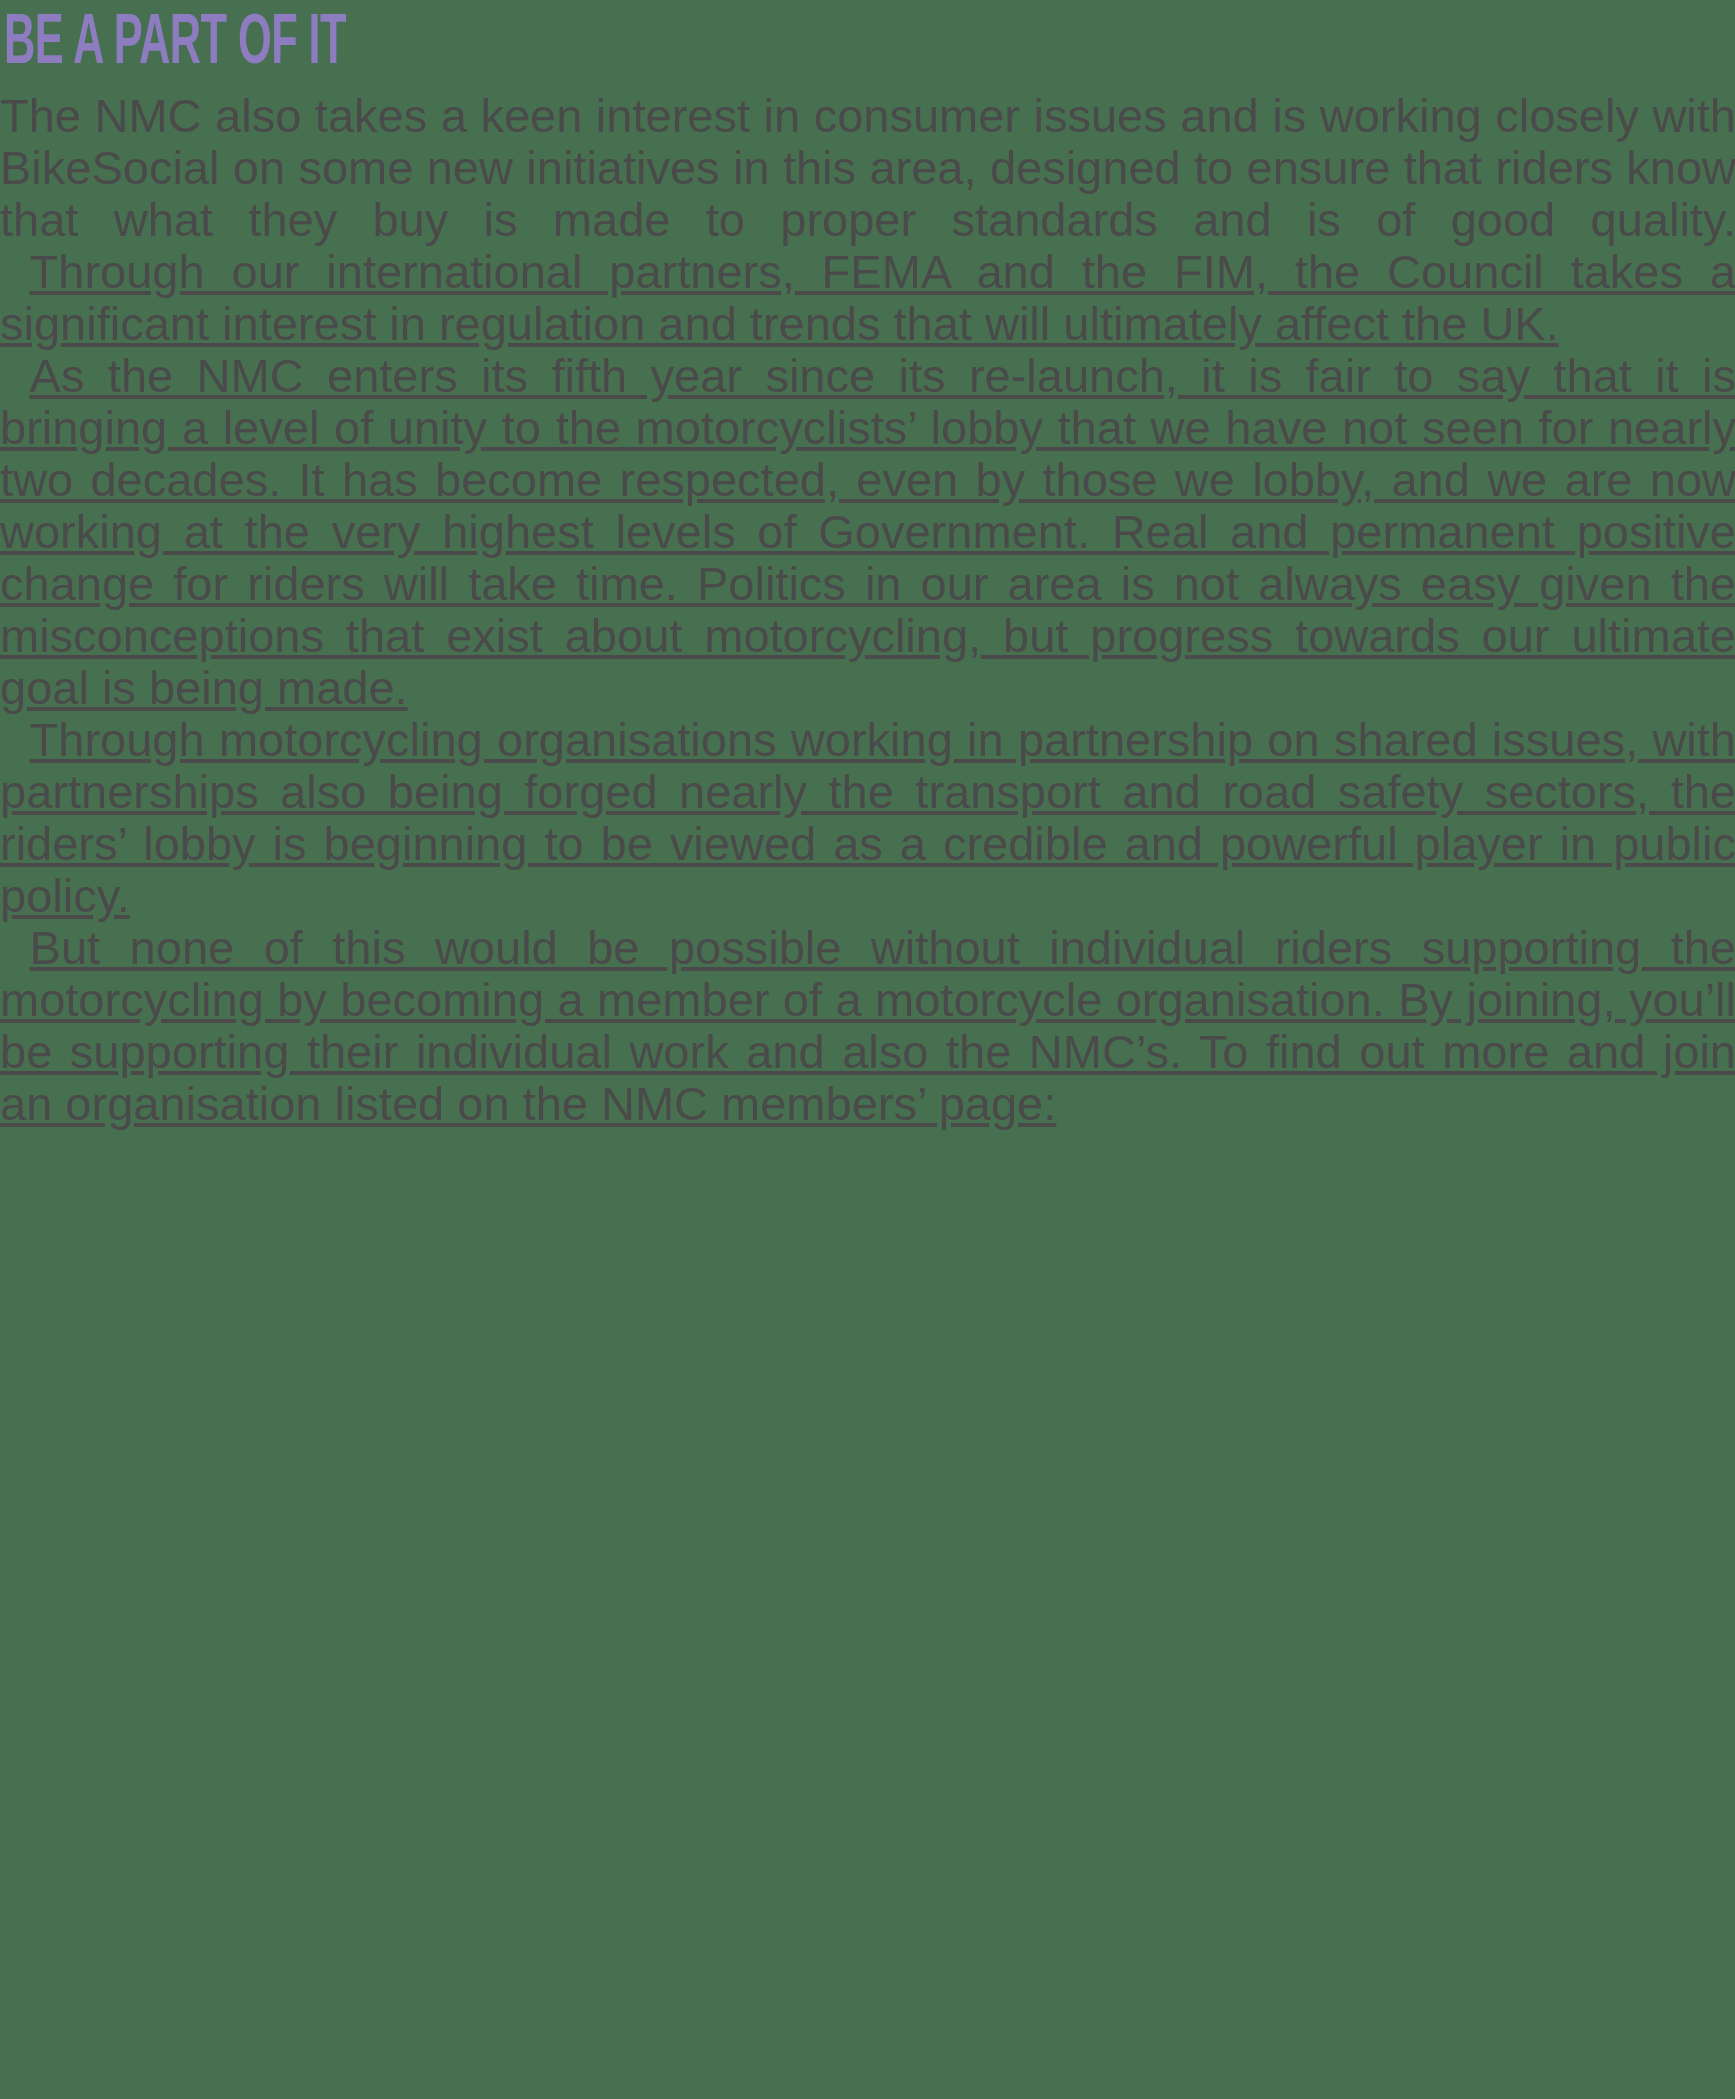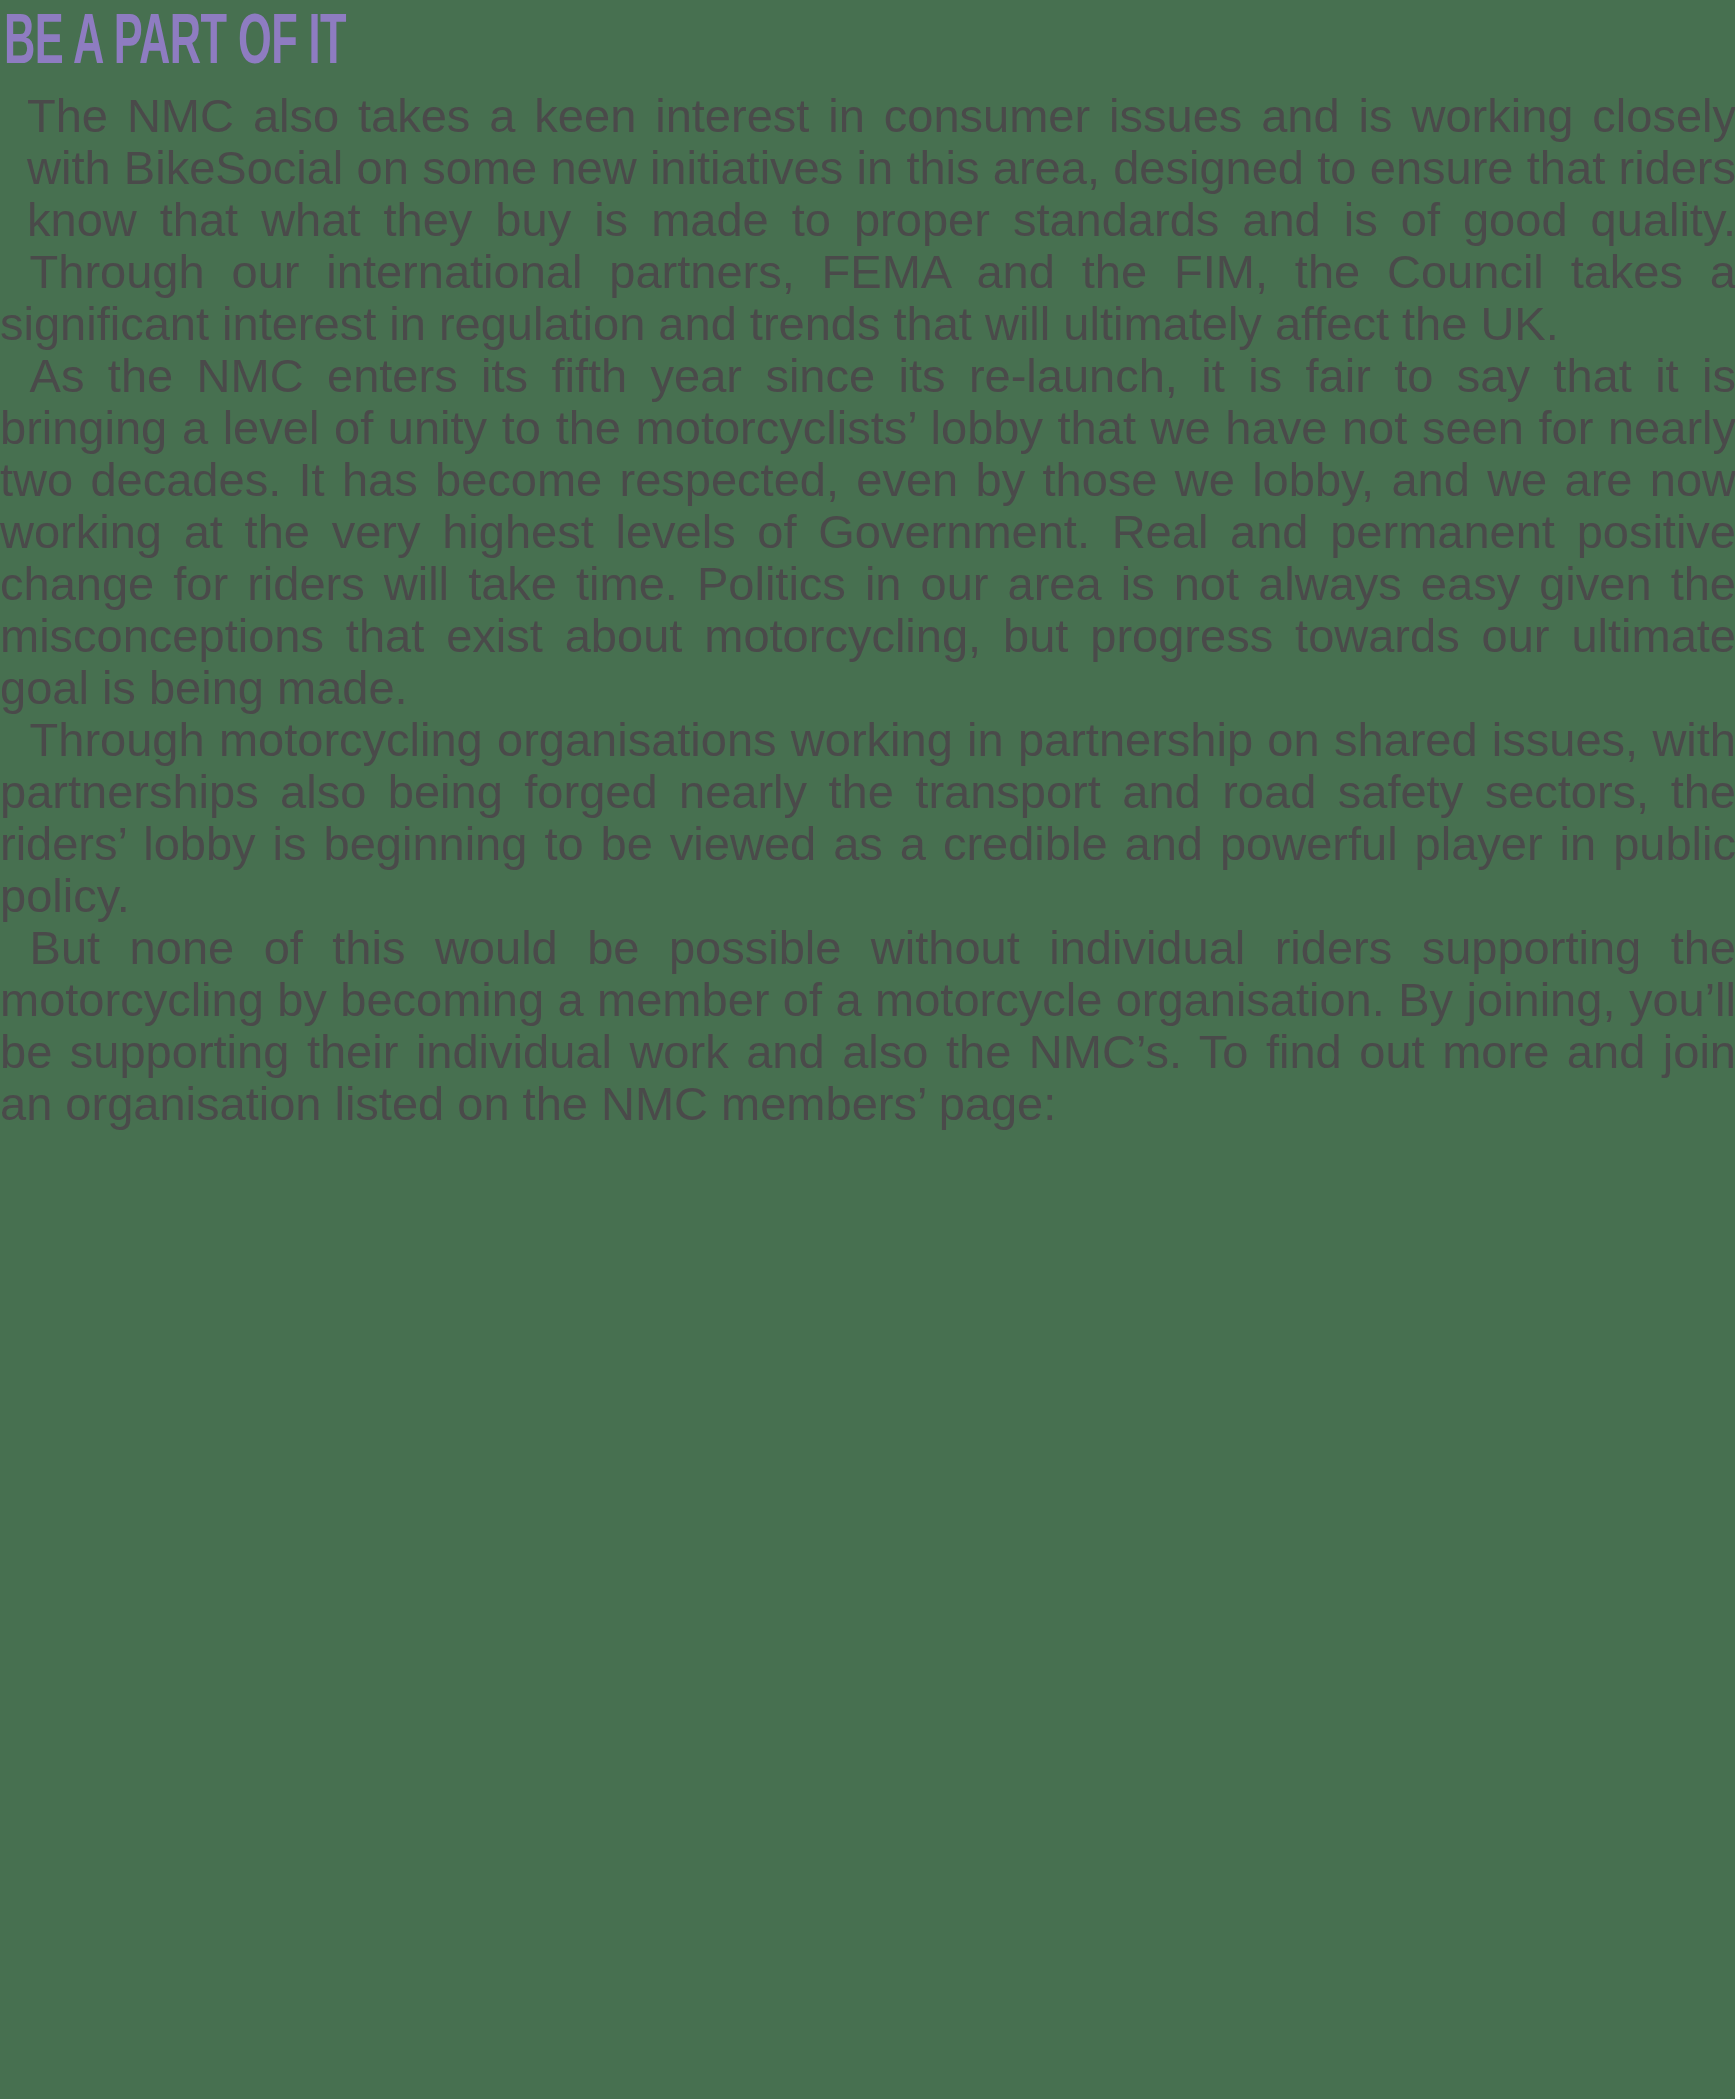--- a/index.html
+++ b/index.html
@@ -65,29 +65,29 @@
     text-align: justify;
   }
 
   
   .body-copy p.indent {
     text-indent: 29.6px;
   }
 
   .body-copy p.flush {
     text-indent: 0;
-    padding-left: 27px;
   }
 
   
   .just-all {
     text-align-last: justify;
   }
   .just-last-left {
     text-align-last: left;
+    text-decoration: underline;
   }
 </style>
 </head>
 <body style="background: rgb(71, 112, 80);">
 
 <div class="page" style="background: rgb(71, 112, 80);">
 
   <h1 class="headline" style="color: rgb(142, 124, 193);">BE A PART OF IT</h1>
 
   <div class="body-copy" style="color: rgb(74, 74, 74);">

